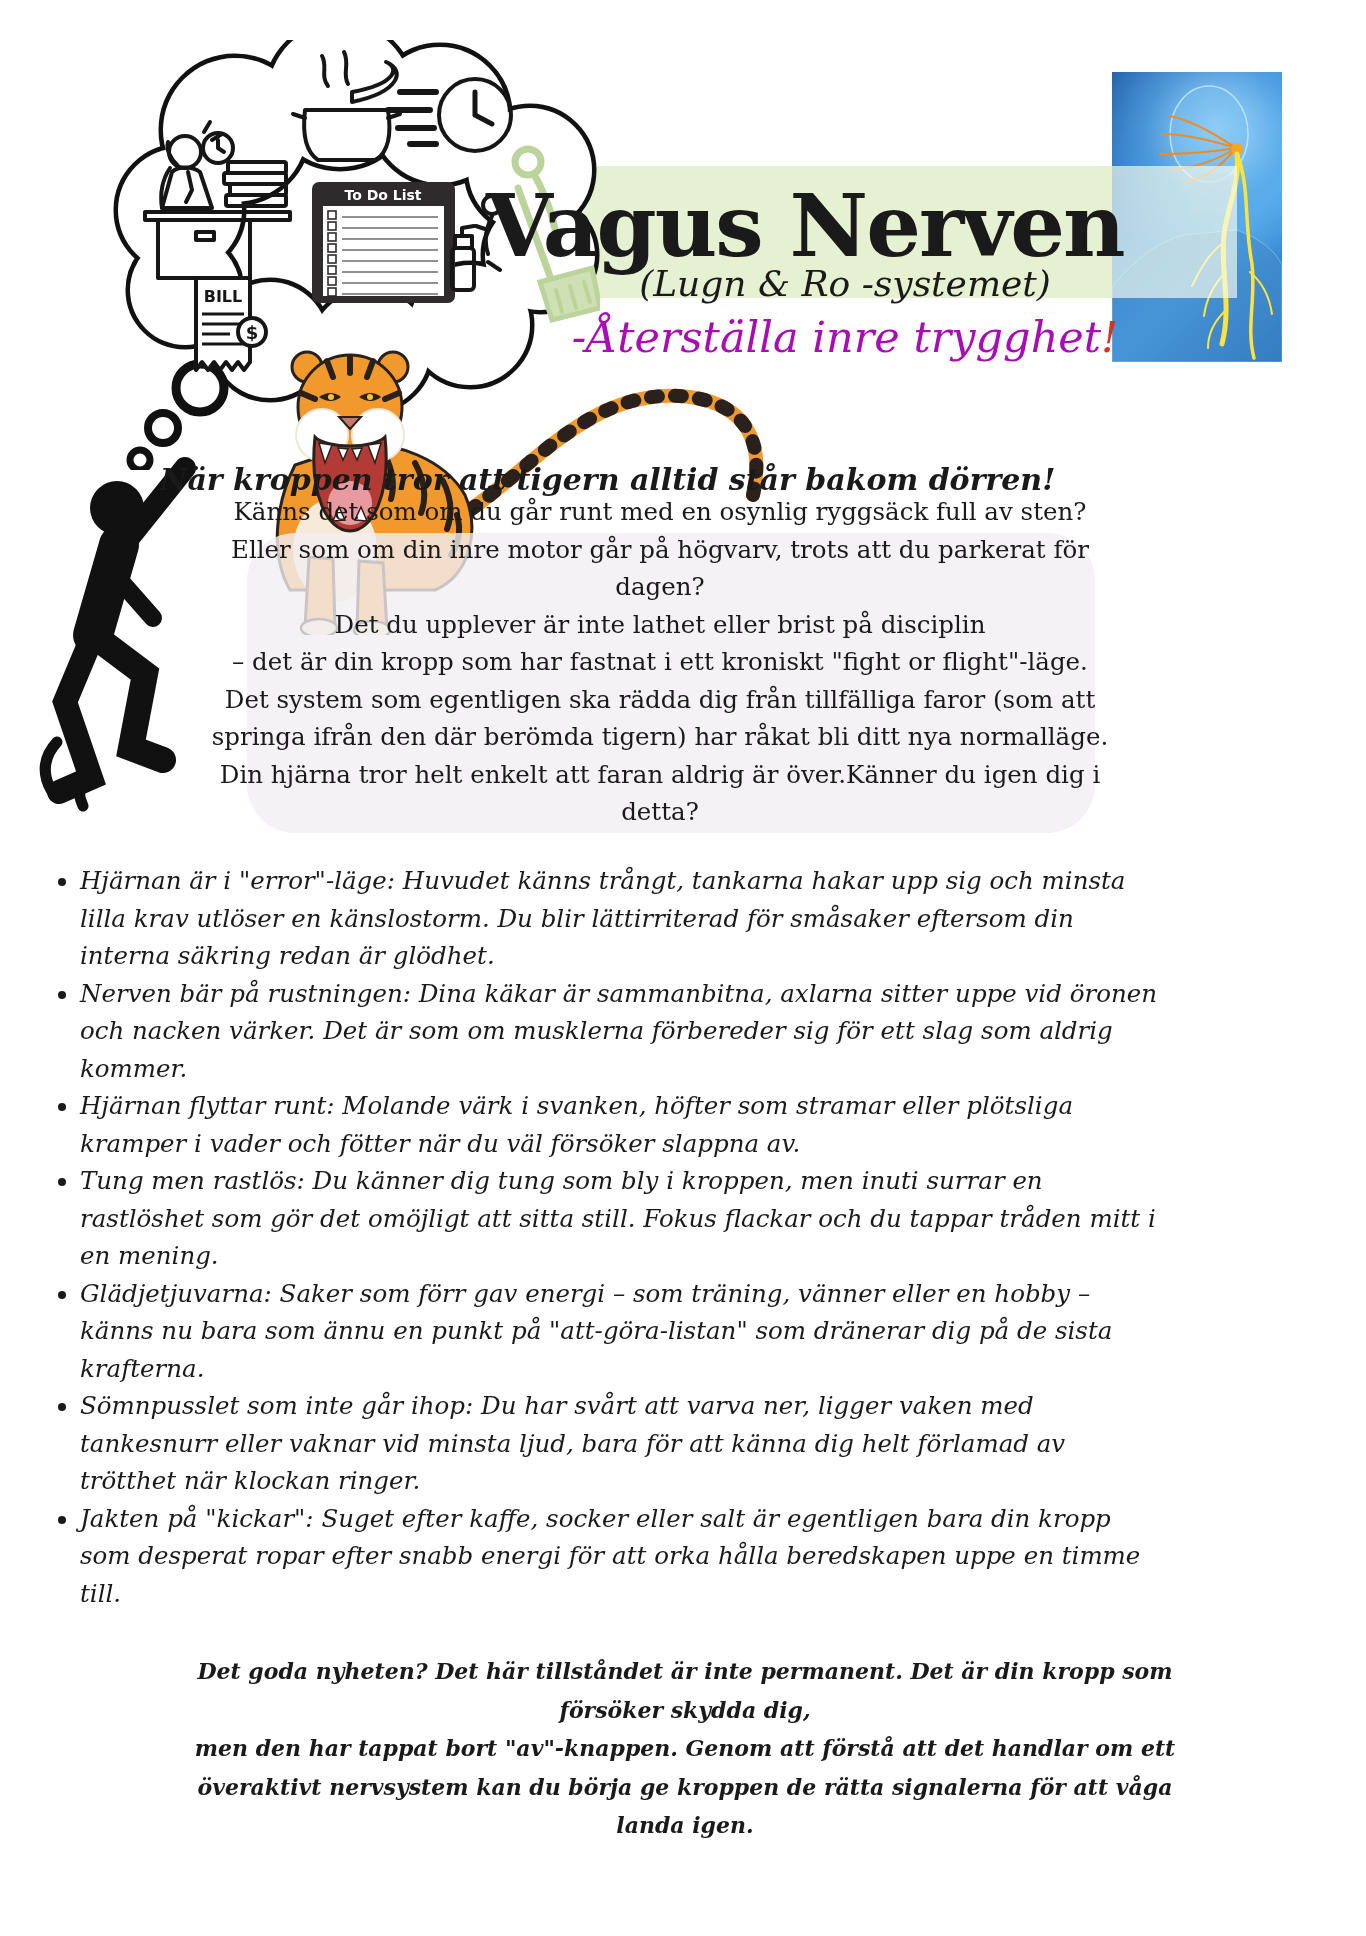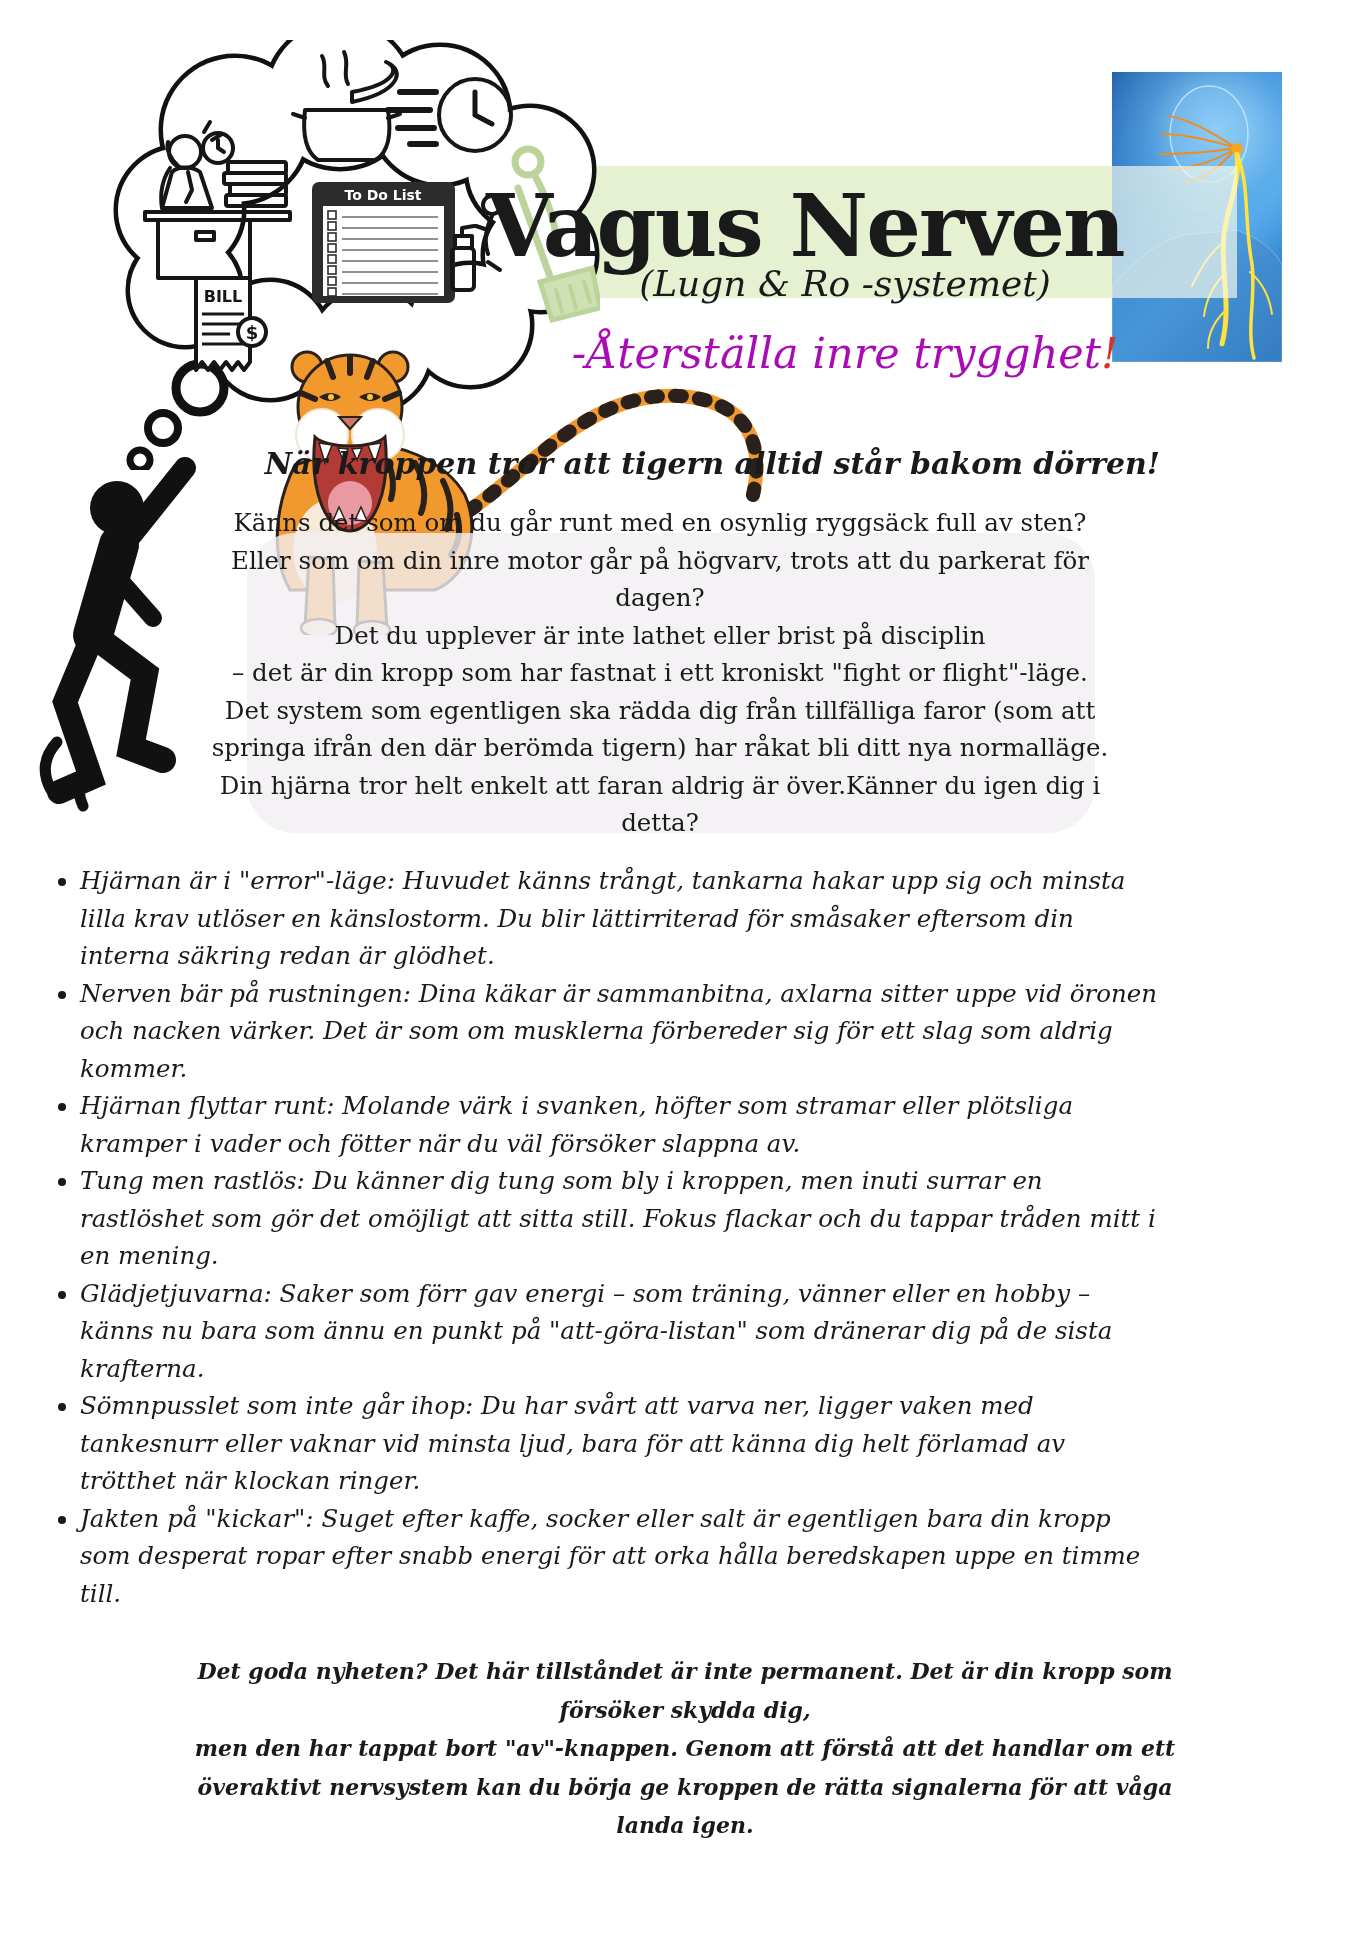--- a/index.html
+++ b/index.html
@@ -20,26 +20,26 @@
   .tiger-svg{left:235px;top:345px;width:560px;height:290px;z-index:4;}
   .figure-svg{left:35px;top:450px;width:180px;height:370px;z-index:4;}
 
   .gray-panel{left:247px;top:533px;width:848px;height:300px;border-radius:48px;
               background:rgba(241,239,241,.8);z-index:5;}
 
   .title{left:486px;top:183px;width:680px;z-index:6;font-weight:bold;font-size:86px;
          line-height:1;letter-spacing:-2px;white-space:nowrap;}
   .subtitle{left:505px;top:264px;width:680px;z-index:6;font-style:italic;font-size:36px;
             text-align:center;line-height:1.1;}
-  .tagline{left:505px;top:330px;width:680px;z-index:6;font-style:italic;font-size:43px;
+  .tagline{left:505px;top:314px;width:680px;z-index:6;font-style:italic;font-size:43px;
            text-align:center;line-height:1.1;white-space:nowrap;}
 
-  .intro-heading{left:160px;top:446px;width:1000px;z-index:6;text-align:right;
+  .intro-heading{left:160px;top:462px;width:1000px;z-index:6;text-align:left;
                  font-weight:bold;font-style:italic;font-size:30px;line-height:1.2;}
-  .intro-body{left:160px;top:504px;width:1000px;z-index:6;text-align:center;
+  .intro-body{left:160px;top:493px;width:1000px;z-index:6;text-align:center;
               font-size:24.5px;line-height:37.5px;white-space:pre-line;}
 
   .symptoms{left:45px;top:862px;width:1080px;z-index:6;margin:0;
             padding:0 0 0 35px;font-style:italic;font-size:24.5px;line-height:37.5px;}
   .symptoms li{margin:0;padding:0;}
 
   .closing{left:40px;top:1652px;width:1290px;z-index:6;text-align:center;
            font-weight:bold;font-style:italic;font-size:22px;line-height:38.5px;white-space:pre-line;}
 
   .lineart{fill:none;stroke:#161616;stroke-width:4;stroke-linecap:round;stroke-linejoin:round;}

